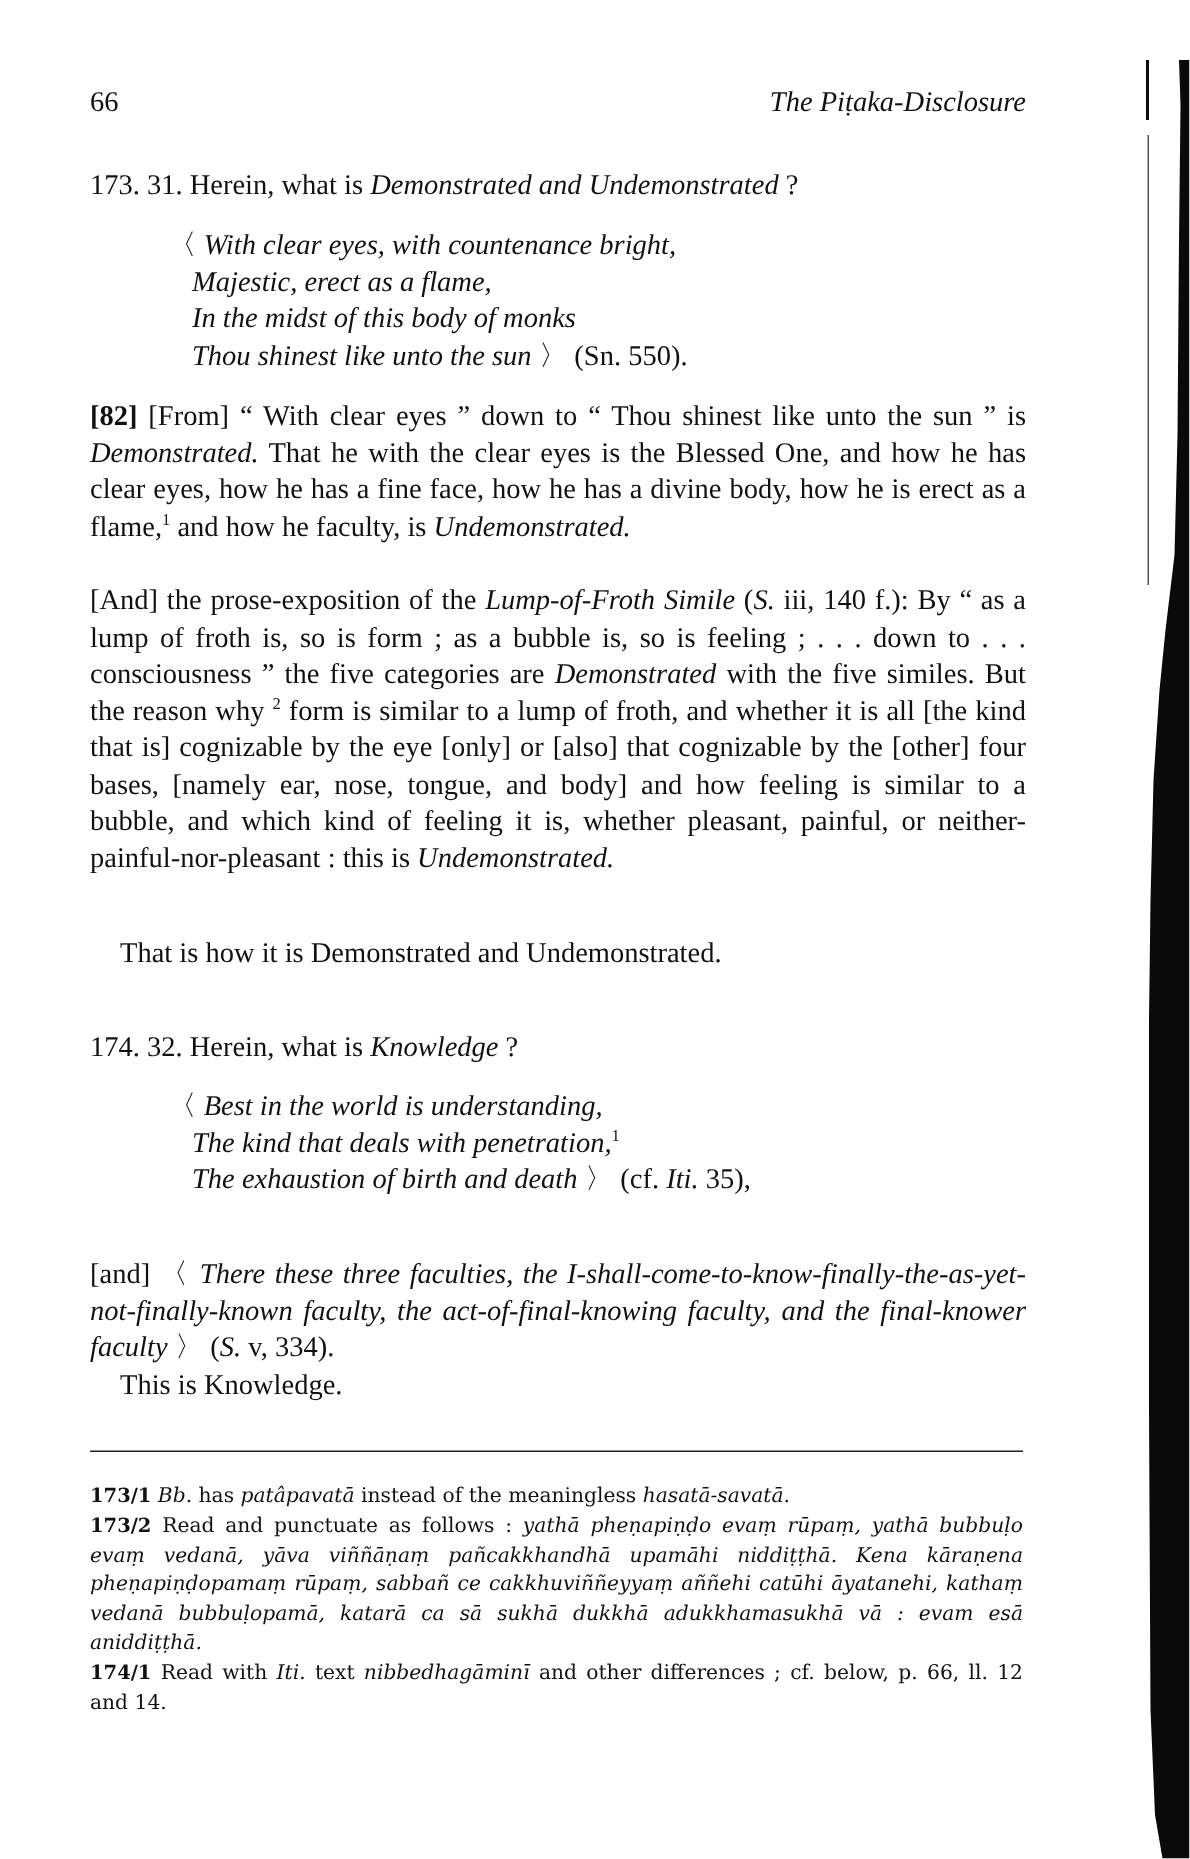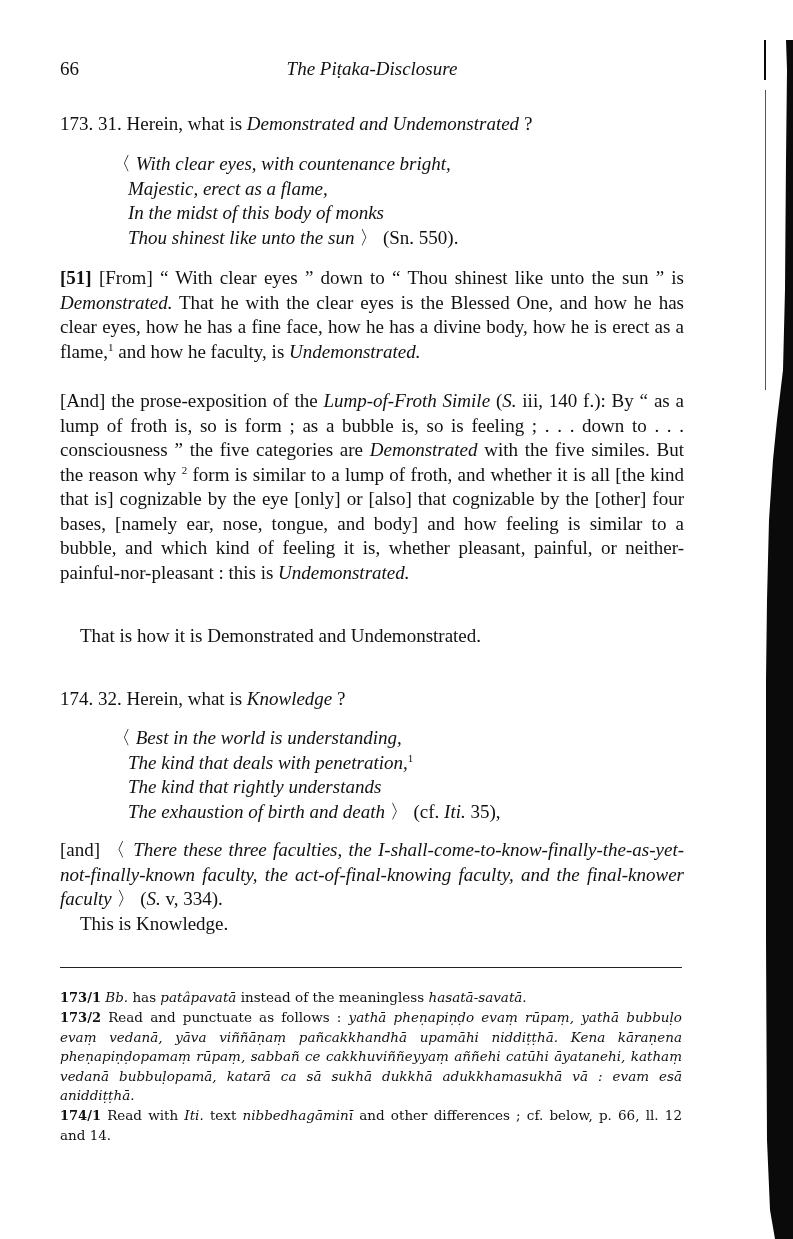--- a/index.html
+++ b/index.html
@@ -4,21 +4,21 @@
 <style>
   html, body { margin: 0; padding: 0; }
   body {
     width: 793px; height: 1239px; background: #ffffff; position: relative; overflow: hidden;
     font-family: "DejaVu Serif", "Liberation Serif", serif; color: #111;
   }
   .page { position: absolute; left: 60px; top: 0; width: 624px; }
   .serif { font-family: "Liberation Serif", "DejaVu Serif", serif; }
   .hdr { position: absolute; top: 58px; left: 0; width: 624px; height: 28px; font-size: 19px; }
   .hdr .num { position: absolute; left: 0; top: 0; font-family: Liberation Serif, serif; }
-  .hdr .title { position: absolute; left: 0; width: 624px; text-align: center; font-style: italic; top: 0; }
+  .hdr .title { position: absolute; left: 0; width: 624px; text-align: right; font-style: italic; top: 0; }
   .blk { position: absolute; left: 0; width: 624px; font-size: 19px; line-height: 24.5px; }
   .verse { position: absolute; left: 68px; font-size: 19px; line-height: 24.5px; font-style: italic; }
   .verse .ln { white-space: nowrap; }
   .verse .ln.indent { padding-left: 16px; }
   .up { font-style: normal; }
   i, .it { font-style: italic; }
   .justify { text-align: justify; }
   .p-ind { text-indent: 20px; }
   sup { font-size: 11px; line-height: 0; vertical-align: super; }
   .rule { position: absolute; left: 0; top: 967px; width: 622px; height: 0; border-top: 1.3px solid #222; }
@@ -41,37 +41,36 @@
   </div>
 
   <div class="verse serif" style="top:152px; left:52px;">
     <div class="ln"><span class="up">〈 </span><span>With clear eyes, with countenance bright,</span></div>
     <div class="ln indent">Majestic, erect as a flame,</div>
     <div class="ln indent">In the midst of this body of monks</div>
     <div class="ln indent"><span>Thou shinest like unto the sun</span><span class="up"> 〉 </span><span class="up">(Sn. 550).</span></div>
   </div>
 
   <div class="blk serif justify" style="top:266px;">
-    <b>[51]</b><span> [From] “ With clear eyes ” down to “ Thou shinest like unto the sun ” is </span><i>Demonstrated.</i><span> That he with the clear eyes is the Blessed One, and how he has clear eyes, how he has a fine face, how he has a divine body, how he is erect as a flame,</span><sup>1</sup><span> and how he faculty, is </span><i>Undemonstrated.</i>
+    <b>[82]</b><span> [From] “ With clear eyes ” down to “ Thou shinest like unto the sun ” is </span><i>Demonstrated.</i><span> That he with the clear eyes is the Blessed One, and how he has clear eyes, how he has a fine face, how he has a divine body, how he is erect as a flame,</span><sup>1</sup><span> and how he faculty, is </span><i>Undemonstrated.</i>
   </div>
 
   <div class="blk serif justify" style="top:389px;">
     <span>[And] the prose-exposition of the </span><i>Lump-of-Froth Simile</i><span> (</span><i>S.</i><span> iii, 140 f.): By “ as a lump of froth is, so is form ; as a bubble is, so is feeling ; . . . down to . . . consciousness ” the five categories are </span><i>Demonstrated</i><span> with the five similes. But the reason why </span><sup>2</sup><span> form is similar to a lump of froth, and whether it is all [the kind that is] cognizable by the eye [only] or [also] that cognizable by the [other] four bases, [namely ear, nose, tongue, and body] and how feeling is similar to a bubble, and which kind of feeling it is, whether pleasant, painful, or neither-painful-nor-pleasant : this is </span><i>Undemonstrated.</i>
   </div>
 
   <div class="blk serif p-ind" style="top:624px;">That is how it is Demonstrated and Undemonstrated.</div>
 
   <div class="blk serif" style="top:687px;">
     <span>174. 32. Herein, what is </span><i>Knowledge</i><span> ?</span>
   </div>
 
   <div class="verse serif" style="top:726px; left:52px;">
     <div class="ln"><span class="up">〈 </span><span>Best in the world is understanding,</span></div>
     <div class="ln indent"><span>The kind that deals with penetration,</span><sup class="up">1</sup></div>
-    <div class="ln indent">The kind that rightly understands</div>
     <div class="ln indent"><span>The exhaustion of birth and death</span><span class="up"> 〉 </span><span class="up">(cf. </span><span>Iti.</span><span class="up"> 35),</span></div>
   </div>
 
   <div class="blk serif justify" style="top:838px;">
     <span>[and] 〈 </span><i>There these three faculties, the I-shall-come-to-know-finally-the-as-yet-not-finally-known faculty, the act-of-final-knowing faculty, and the final-knower faculty</i><span> 〉 (</span><i>S.</i><span> v, 334).</span>
   </div>
 
   <div class="blk serif p-ind" style="top:912px;">This is Knowledge.</div>
 
   <div class="rule"></div>

